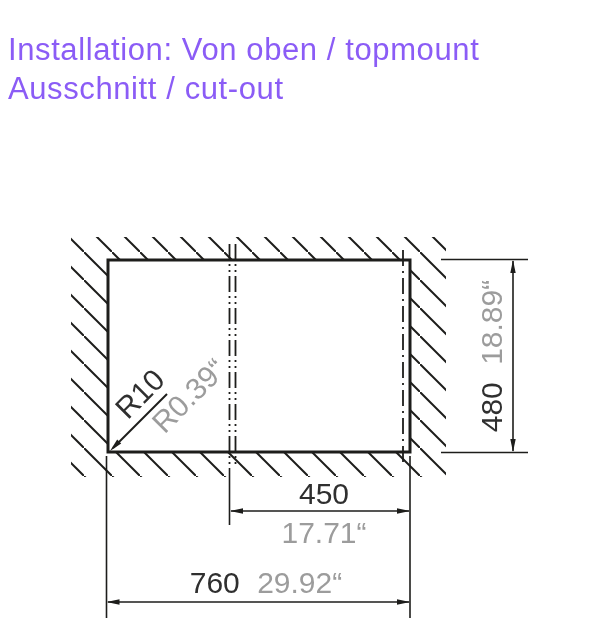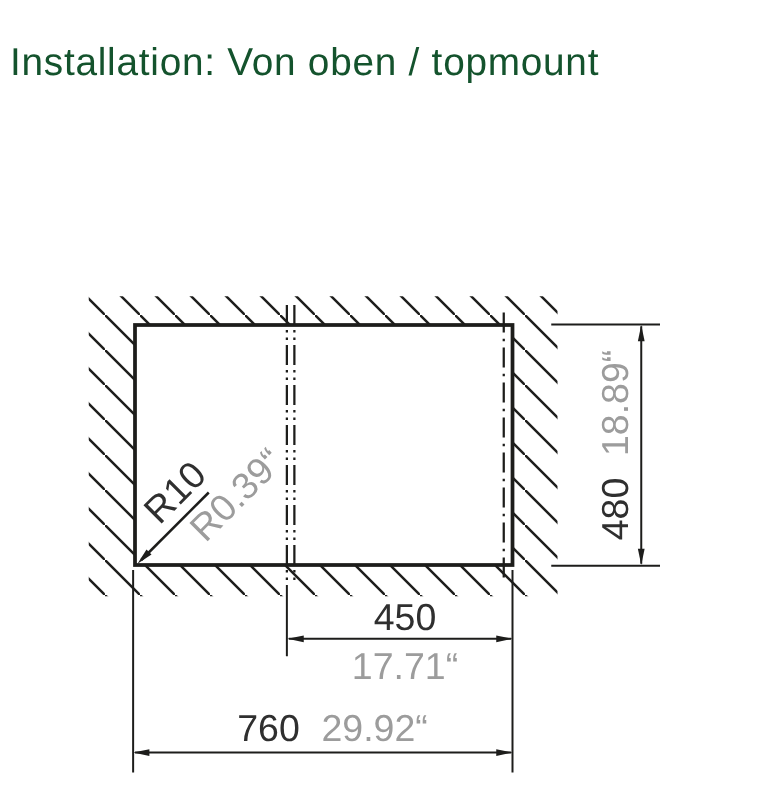--- a/index.html
+++ b/index.html
@@ -14,21 +14,21 @@
   .page {
     position: relative;
     width: 612px;
     height: 640px;
     background: #ffffff;
   }
   .title-block {
     position: absolute;
     left: 8px;
     top: 30px;
-    color: #14532d;
+    color: #8b5cf6;
     font-size: 31px;
     line-height: 39px;
     letter-spacing: 0.6px;
     white-space: nowrap;
   }
   svg.drawing {
     position: absolute;
     left: 0;
     top: 0;
   }
@@ -39,20 +39,21 @@
   .t-black { fill: #2f2f2f; }
   .t-gray  { fill: #9c9c9c; }
 </style>
 </head>
 <body>
 
 <div class="page">
 
   <div class="title-block">
     <div>Installation: Von oben / topmount</div>
+    <div>Ausschnitt / cut-out</div>
   </div>
 
   <svg class="drawing" width="612" height="640" viewBox="0 0 612 640">
     <defs>
       <pattern id="hatch" width="28" height="28" patternUnits="userSpaceOnUse">
         <line x1="-1" y1="-1" x2="29" y2="29" stroke="#1d1d1b" stroke-width="2"></line>
       </pattern>
     </defs>
 
     <path d="M71,237 H446 V477 H71 Z M108,260 H410 V452 H108 Z" fill="url(#hatch)" fill-rule="evenodd"></path>

